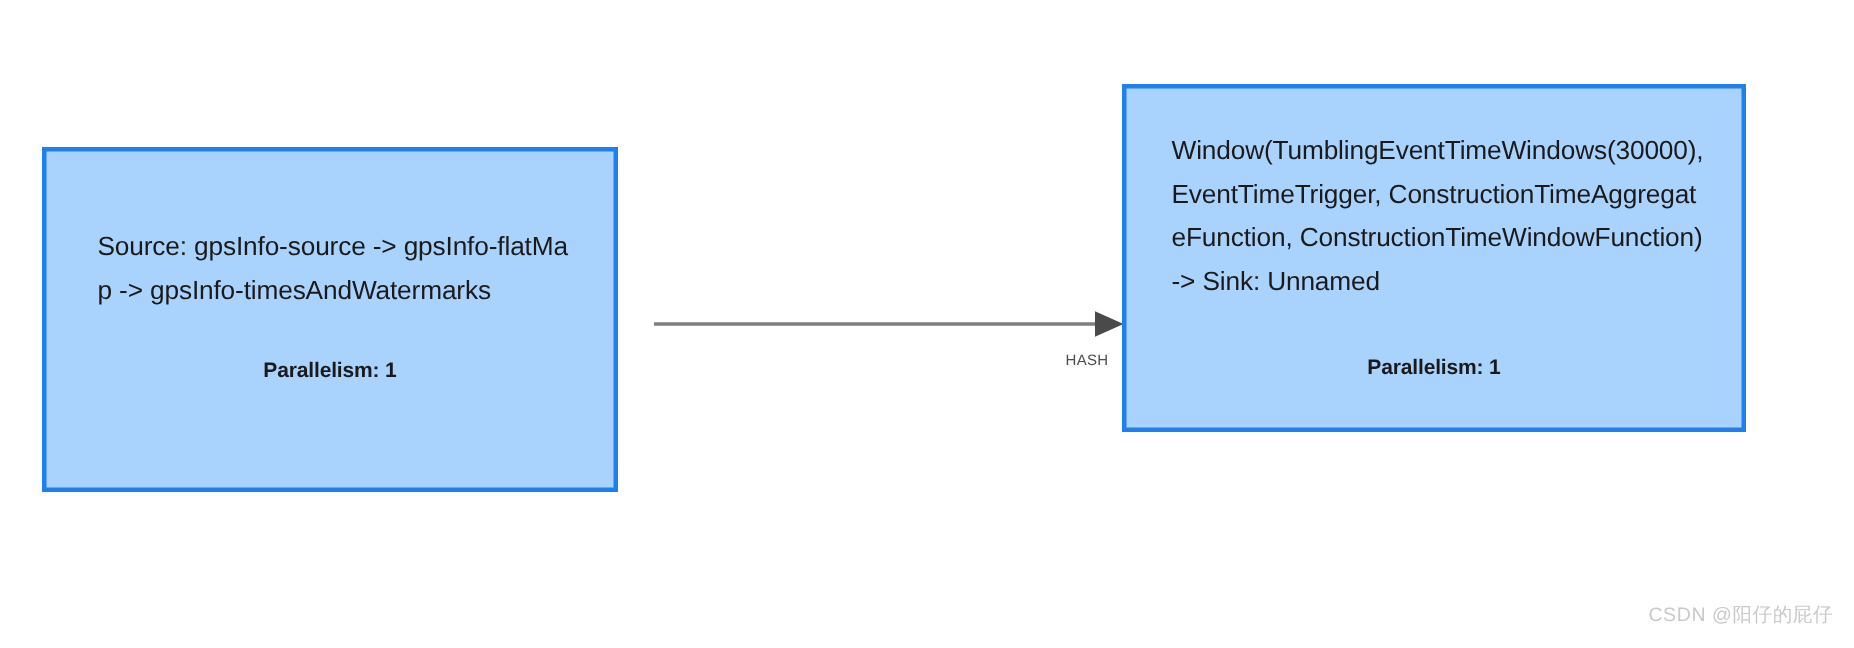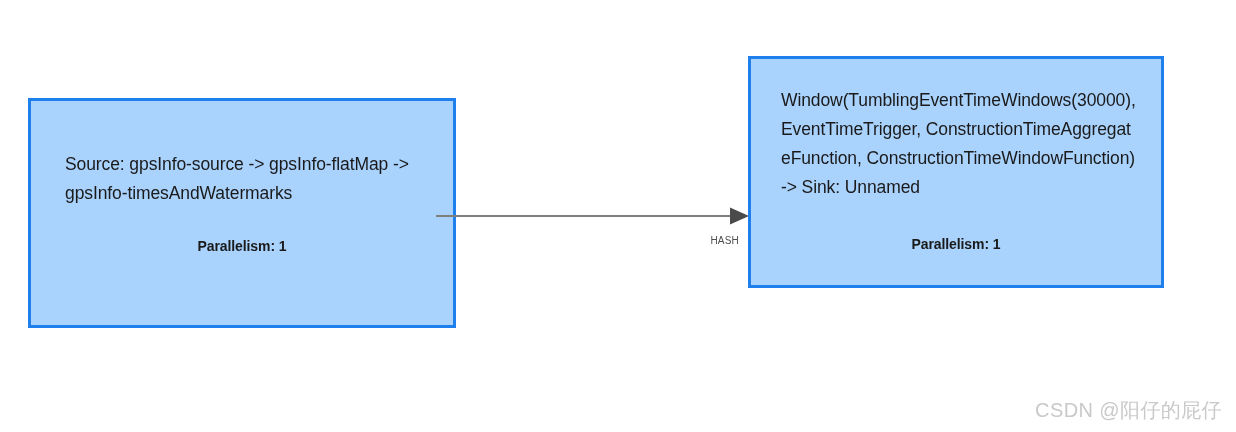--- a/index.html
+++ b/index.html
@@ -29,21 +29,21 @@
     display: flex;
     flex-direction: column;
     justify-content: center;
     color: #1a1a1a;
   }
 
   
   #node-source {
     left: 28px;
     top: 98px;
-    width: 428px;
+    width: 384px;
     height: 230px;
     padding: 0 30px 16px 34px;
   }
 
   
   #node-window {
     left: 748px;
     top: 56px;
     width: 416px;
     height: 232px;
@@ -95,21 +95,21 @@
     line-height: 18px;
     color: #4d4d4d;
     letter-spacing: 0.2px;
   }
 
   
   #watermark {
     position: absolute;
     right: 14px;
     top: 400px;
-    font-size: 20px;
+    font-size: 13px;
     line-height: 20px;
     color: #c9c9c9;
     letter-spacing: 0.4px;
     white-space: nowrap;
     user-select: none;
   }
 </style>
 </head>
 <body>
 

